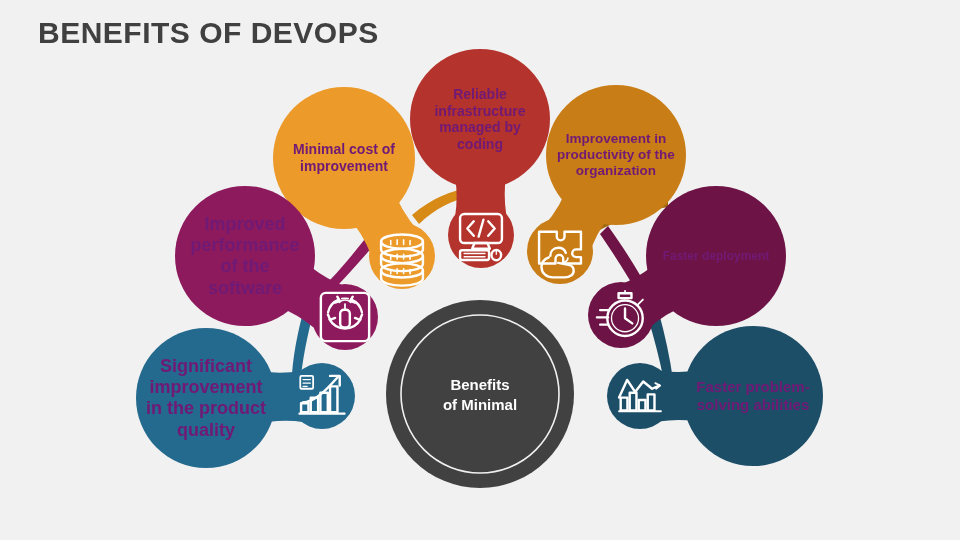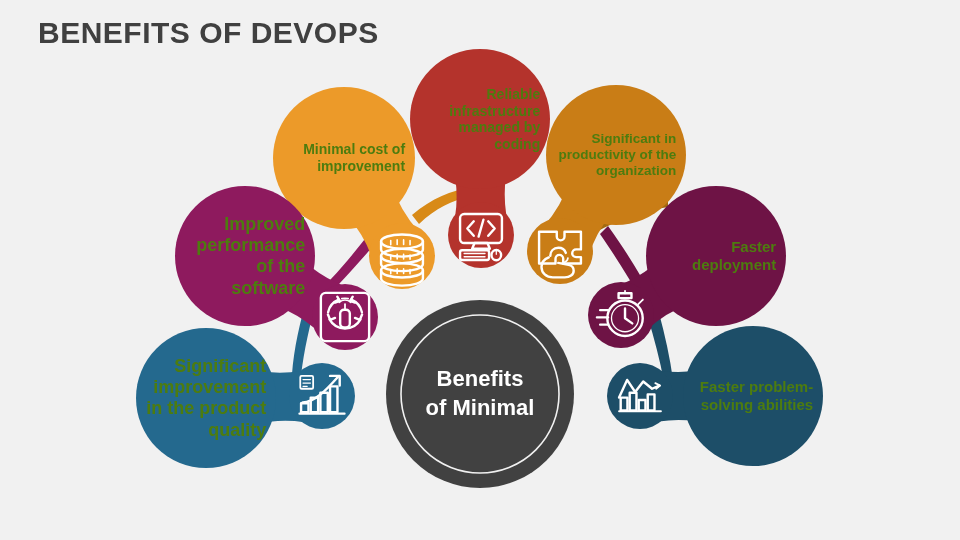--- a/index.html
+++ b/index.html
@@ -36,33 +36,33 @@
   }
   #graphic {
     position: absolute;
     left: 0;
     top: 0;
     width: 960px;
     height: 540px;
   }
   .node-label {
     position: absolute;
-    color: #4d7c0f;
-    text-align: right;
+    color: #701a75;
+    text-align: center;
     font-weight: bold;
     line-height: 1.18;
     pointer-events: none;
     transform: translate(-50%, -50%);
   }
   .center-label {
     position: absolute;
     color: #ffffff;
     text-align: center;
     font-weight: bold;
-    font-size: 22px;
+    font-size: 15px;
     line-height: 1.3;
     transform: translate(-50%, -50%);
     pointer-events: none;
   }
 </style>
 </head>
 <body>
 
 <div id="slide" style="background: rgb(241, 241, 241);">
 
@@ -198,23 +198,23 @@
       <rect x="4.8" y="-1" width="4.2" height="10"></rect>
       <path d="M-13 1 L-8 -10 L-3 -2.5 L2 -9 L7.5 -4.5 L12 -6.5"></path>
       <path d="M9.5 -8 l3 1.5 l-2.5 2" stroke-width="1.1"></path>
         </g>
       </g>
   </svg>
 
   <div id="labels">
       <div class="node-label" style="font-size: 14px; width: 122.12px; left: 344px; top: 158px;">Minimal cost of improvement</div>
       <div class="node-label" style="font-size: 14px; width: 120.4px; left: 480px; top: 119px;">Reliable infrastructure managed by coding</div>
-      <div class="node-label" style="font-size: 13.5px; width: 120.4px; left: 616px; top: 155px;">Significant in productivity of the organization</div>
+      <div class="node-label" style="font-size: 13.5px; width: 120.4px; left: 616px; top: 155px;">Improvement in productivity of the organization</div>
       <div class="node-label" style="font-size: 18px; width: 120.4px; left: 245px; top: 256px;">Improved performance of the software</div>
-      <div class="node-label" style="font-size: 15px; width: 120.4px; left: 716px; top: 256px;">Faster deployment</div>
+      <div class="node-label" style="font-size: 12px; width: 120.4px; left: 716px; top: 256px;">Faster deployment</div>
       <div class="node-label" style="font-size: 18px; width: 120.4px; left: 206px; top: 398px;">Significant improvement in the product quality</div>
       <div class="node-label" style="font-size: 15px; width: 120.4px; left: 753px; top: 396px;">Faster problem-solving abilities</div>
     </div>
 
   <div class="center-label" style="left:480px; top:394px;">
     <div>Benefits</div>
     <div>of Minimal</div>
   </div>
 
 </div>

